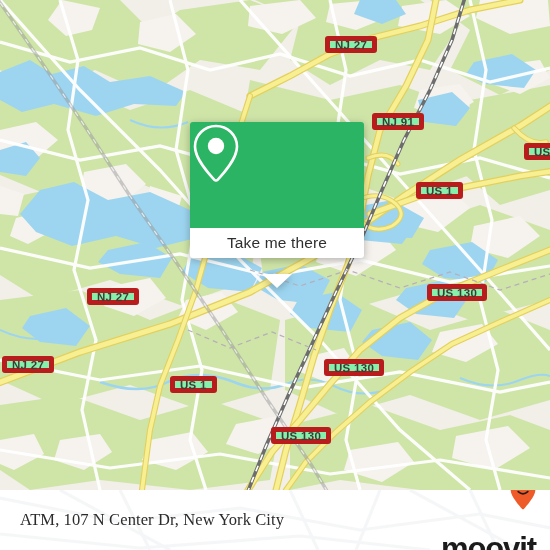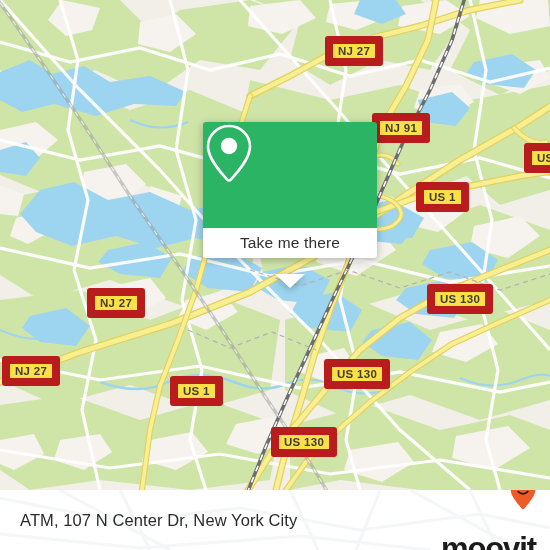--- a/index.html
+++ b/index.html
@@ -20,21 +20,21 @@
     position:absolute;left:0;top:468px;height:22px;
     background:rgba(255,255,255,0.80);
     display:flex;align-items:center;
     padding:0 6px 0 8px;
     font-size:12.5px;color:#3b3b3b;letter-spacing:.1px;
     white-space:nowrap;
   }
 
   
   .callout{
-    position:absolute;left:203px;top:122px;width:174px;
+    position:absolute;left:190px;top:122px;width:174px;
     filter:drop-shadow(0 2px 4px rgba(0,0,0,.28));
   }
   .callout-top{
     height:106px;background:#2bb463;border-radius:3px 3px 0 0;
     display:flex;align-items:center;justify-content:center;
   }
   .callout-bottom{
     height:30px;background:#ffffff;border-radius:0 0 3px 3px;
     display:flex;align-items:center;justify-content:center;
     font-size:15.5px;color:#2f2f2f;letter-spacing:.15px;
@@ -43,40 +43,40 @@
     position:absolute;left:50%;top:152px;transform:translateX(-50%);
     width:0;height:0;
     border-left:15px solid transparent;
     border-right:15px solid transparent;
     border-top:14px solid #ffffff;
   }
 
   
   .shield{
     position:absolute;
-    background:#fde047;border:8px solid #b91c1c;border-radius:3px;
+    background:#86efac;border:5px solid #b91c1c;border-radius:3px;
     color:#3d3d33;font-weight:bold;font-size:11.5px;
     letter-spacing:.3px;
     display:flex;align-items:center;justify-content:center;
     box-sizing:border-box;white-space:nowrap;
-    padding:0 5px;height:30px;
+    padding:0 5px;height:17px;
   }
 
   
   .footer{
     position:absolute;left:0;top:490px;width:550px;height:60px;
     background:#ffffff;overflow:hidden;
   }
   .footer-watermark{position:absolute;left:0;top:-490px;opacity:.09;}
   .footer-inner{
     position:relative;width:100%;height:100%;
     display:flex;align-items:center;justify-content:space-between;
     padding:0 14px 0 20px;box-sizing:border-box;
   }
-  .footer-title{font-size:16.5px;color:#2b2b2b;letter-spacing:.1px;white-space:nowrap;}
+  .footer-title{font-size:16.5px;color:#2b2b2b;letter-spacing:.1px;white-space:nowrap;font-family:Liberation Serif, serif;}
   .brand{display:flex;align-items:flex-end;gap:18px;flex-direction:column;}
   .brand-word{font-size:31px;font-weight:bold;color:#1b1b1b;letter-spacing:-1.1px;line-height:1;}
 </style>
 </head>
 <body>
 
 <div class="screen">
 
   <div class="map">
     <svg width="550" height="490" viewBox="0 0 550 490">

